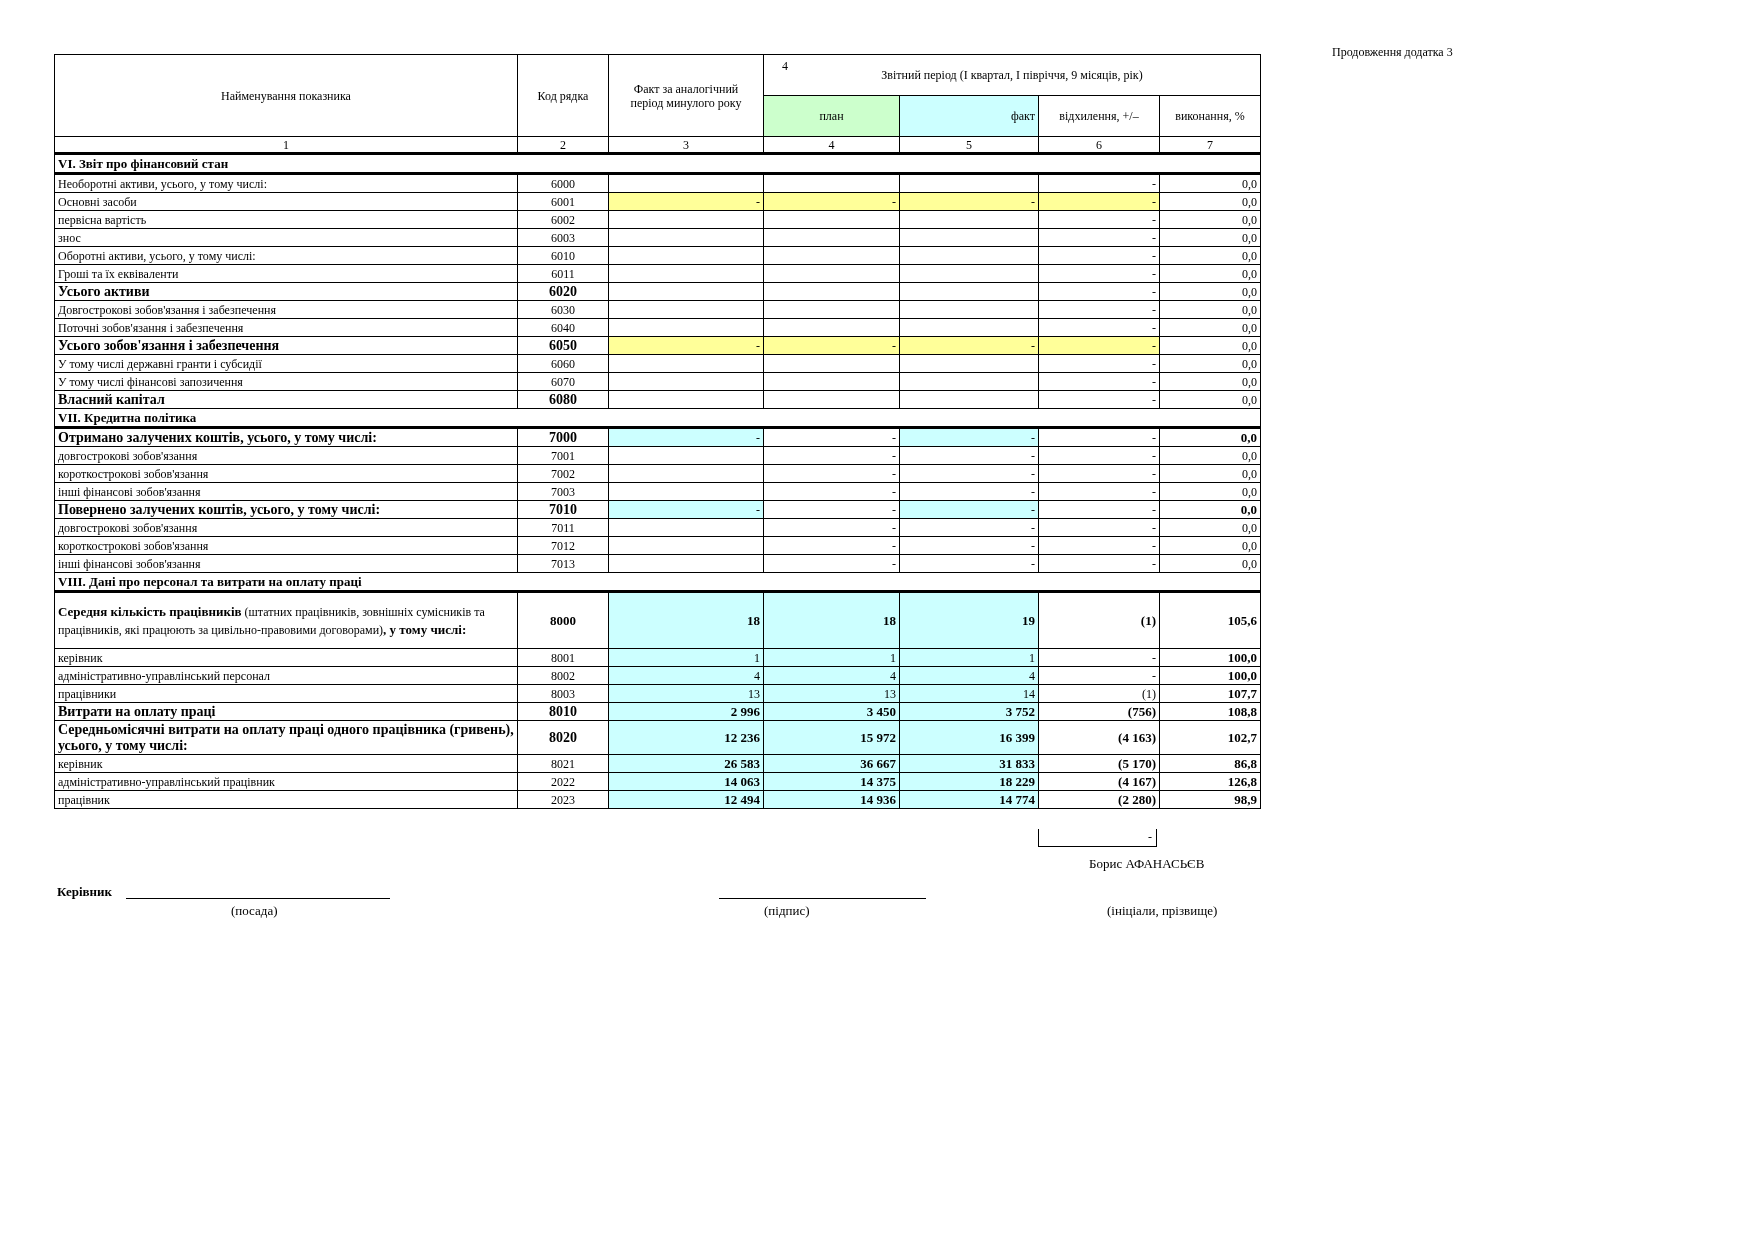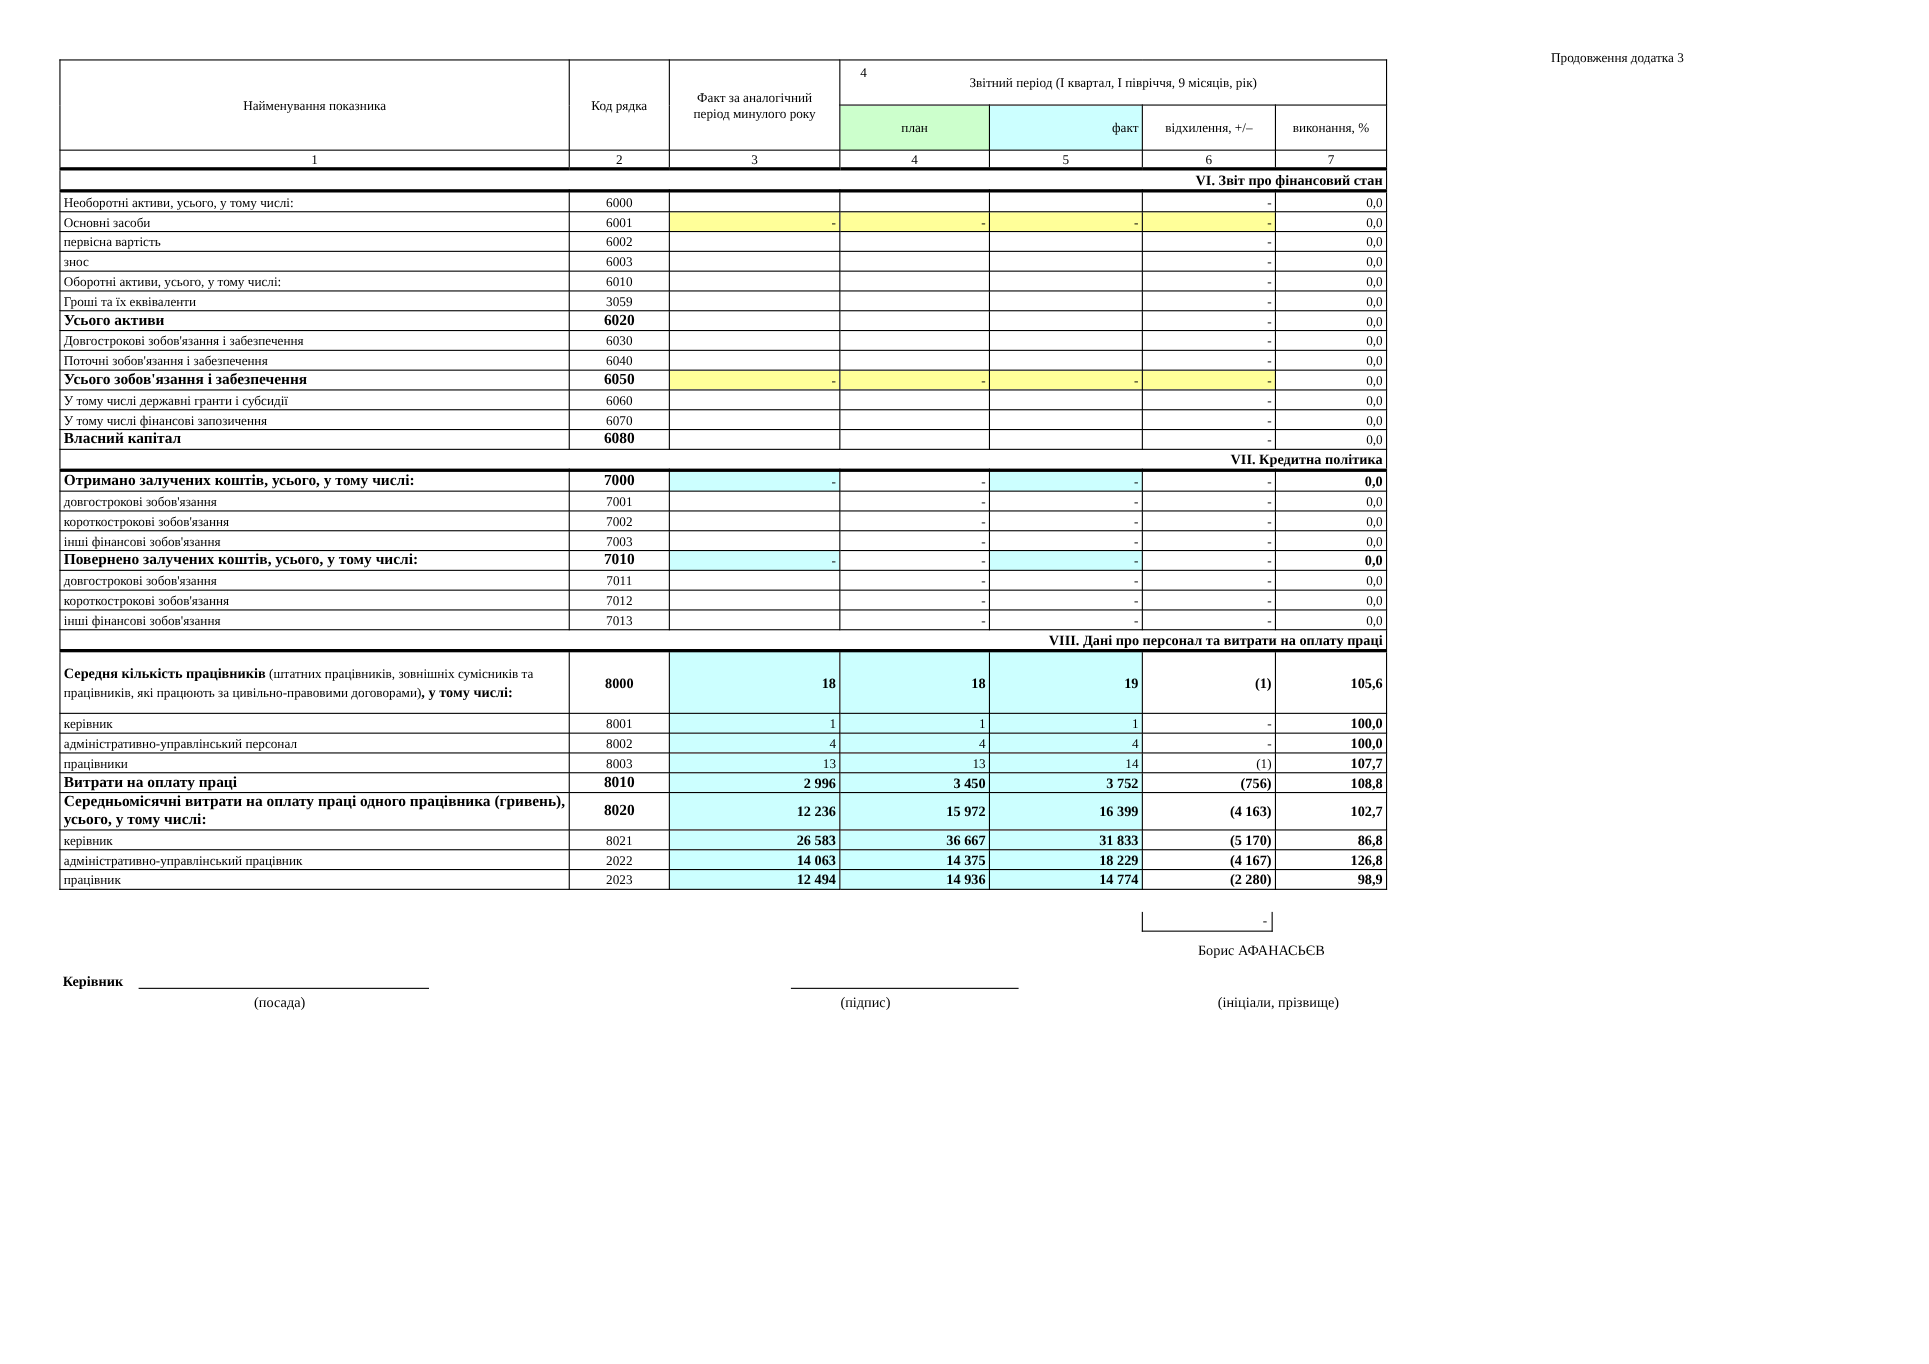--- a/index.html
+++ b/index.html
@@ -1,32 +1,32 @@
 <!DOCTYPE html>
 <html><head>
 <meta charset="utf-8">
 <style>
   html, body { margin: 0; padding: 0; background: #ffffff; }
   body { width: 1754px; height: 1240px; position: relative; overflow: hidden;
          font-family: "Liberation Serif", "DejaVu Serif", serif; color: #000; }
-  .note { position: absolute; left: 1410px; top: 45px; font-size: 12px; }
+  .note { position: absolute; left: 1332px; top: 45px; font-size: 12px; }
   table.rep { position: absolute; left: 54px; top: 54px; border-collapse: collapse;
               table-layout: fixed; width: 1206px; font-size: 12px; }
   table.rep td { border: 1px solid #000; padding: 0 3px; line-height: 14px; overflow: hidden; white-space: nowrap; }
   .c { text-align: center; }
   .r { text-align: right; }
   .l { text-align: left; }
   .b { font-weight: bold; }
   .wrap { white-space: normal !important; }
   .hdr td { vertical-align: middle; }
   .y { background: #ffff99; }
   .g { background: #ccffcc; }
   .cy { background: #ccffff; text-align: right; }
   tr.thick-bot td { border-bottom: 3px solid #000; }
-  tr.sect td { text-align: right; font-weight: bold; height: 17px; font-size: 13px; }
+  tr.sect td { text-align: left; font-weight: bold; height: 17px; font-size: 13px; }
   tr.row td { height: 17px; }
   tr.row.bold td.nm, tr.row.bold td.cd { font-weight: bold; font-size: 14px; }
   td.num-b { font-weight: bold; font-size: 13px; }
   .extra { position: absolute; left: 1038px; top: 829px; width: 119px; height: 18px;
            border: 1px solid #000; border-top: none; font-size: 12px; text-align: right;
            box-sizing: border-box; padding-right: 4px; line-height: 16px; }
   .sig { position: absolute; font-size: 13px; }
   .line { position: absolute; border-top: 1px solid #000; height: 0; }
 </style>
 </head>
@@ -112,21 +112,21 @@
         <td class="nm l">Оборотні активи, усього, у тому числі:</td>
         <td class="cd c">6010</td>
         <td class="r "></td>
         <td class="r "></td>
         <td class="r "></td>
         <td class="r ">-</td>
         <td class="r">0,0</td>
       </tr>
       <tr class="row">
         <td class="nm l">Гроші та їх еквіваленти</td>
-        <td class="cd c">3059</td>
+        <td class="cd c">6011</td>
         <td class="r "></td>
         <td class="r "></td>
         <td class="r "></td>
         <td class="r ">-</td>
         <td class="r">0,0</td>
       </tr>
       <tr class="row bold">
         <td class="nm l">Усього активи</td>
         <td class="cd c">6020</td>
         <td class="r "></td>

